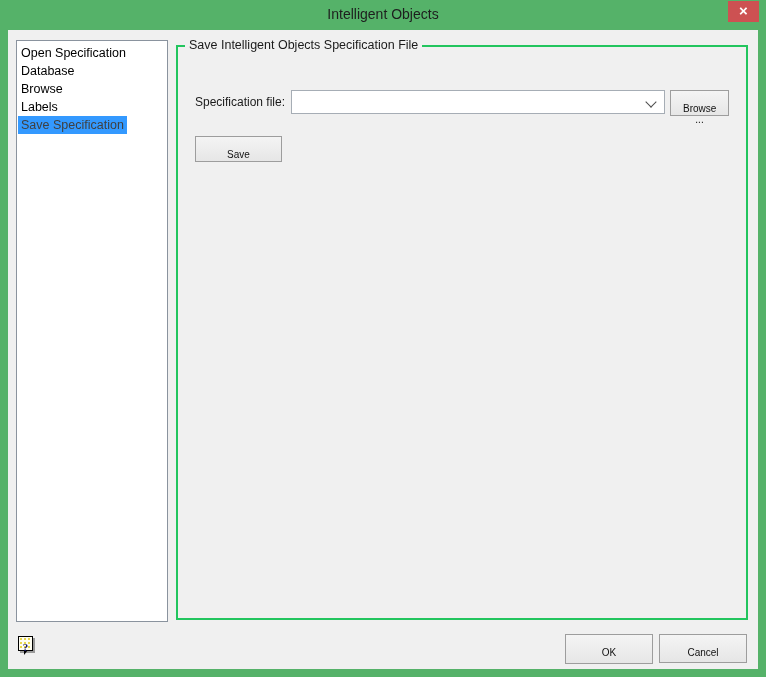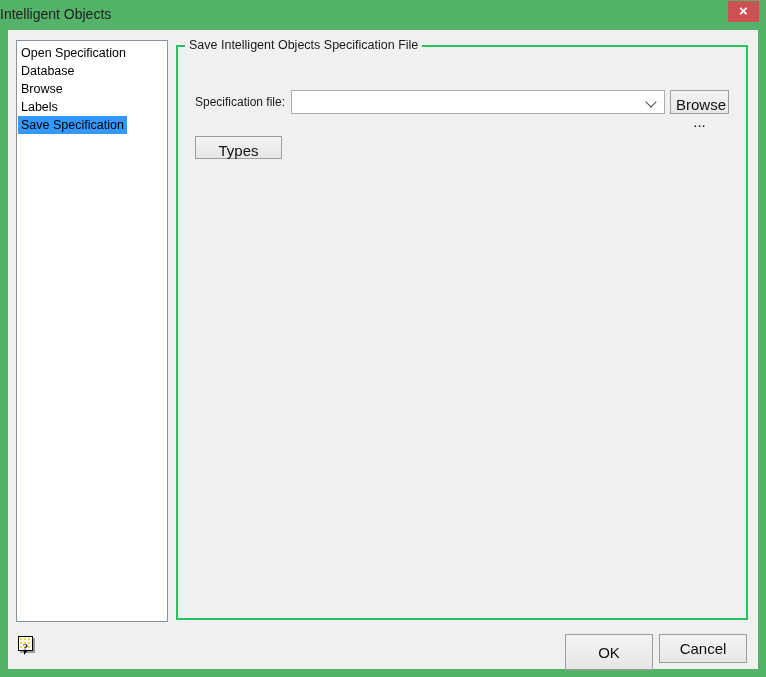--- a/index.html
+++ b/index.html
@@ -5,40 +5,40 @@
   html,body{margin:0;padding:0;background:#c8c8c8;}
   .window{
     position:relative;width:766px;height:677px;background:#55b269;
     font-family:"Liberation Sans","DejaVu Sans",sans-serif;
     -webkit-font-smoothing:antialiased;overflow:hidden;
   }
   
   .titlebar{position:absolute;left:0;top:0;width:766px;height:30px;}
   .titlebar-title{
     position:absolute;left:0;top:0;width:100%;height:28px;line-height:28px;
-    text-align:left;font-size:14px;color:#1e1e1e;
+    text-align:center;font-size:14px;color:#1e1e1e;
   }
   .close-btn{
     position:absolute;top:1px;right:7px;width:31px;height:21px;
     background:#cd5152;color:#ffffff;text-align:center;line-height:20px;
     font-size:15px;font-weight:bold;cursor:default;
   }
   
   .client{position:absolute;left:8px;top:30px;width:750px;height:639px;background:#f0f0f0;}
   
   .listbox{
     position:absolute;left:8px;top:10px;width:152px;height:582px;
     background:#ffffff;border:1px solid #8a939e;box-sizing:border-box;
     padding-top:3px;overflow:hidden;
   }
   .list-item{
     height:18px;line-height:18px;font-size:12.5px;color:#000;
     padding:0 3px;margin-left:1px;width:max-content;white-space:nowrap;
   }
-  .list-item.selected{background:#3399ff;color:#000000;}
+  .list-item.selected{background:#3399ff;color:#404040;}
   
   .groupbox{
     position:absolute;left:168px;top:15px;width:572px;height:575px;
     border:2px solid #22c55e;box-sizing:border-box;
   }
   .group-title{
     position:absolute;top:-9px;left:7px;background:#f0f0f0;padding:0 4px;
     font-size:12.5px;color:#1a1a1a;white-space:nowrap;
   }
   .spec-label{
@@ -54,26 +54,26 @@
     outline:none;font-size:12.5px;background:transparent;
     font-family:"Liberation Sans","DejaVu Sans",sans-serif;
   }
   .combo-chevron{
     position:absolute;right:9px;top:7px;width:7px;height:7px;
     border-right:1.4px solid #4d4d4d;border-bottom:1.4px solid #4d4d4d;
     transform:rotate(45deg);
   }
   .btn{
     border:1px solid #9d9d9d;background:linear-gradient(180deg,#f4f4f4,#e6e6e6);
-    font-size:15px;color:#111;text-align:center;box-sizing:border-box;
-    font-family:"Liberation Sans","DejaVu Sans",sans-serif;padding:5px;cursor:default;
+    font-size:10px;color:#111;text-align:center;box-sizing:border-box;
+    font-family:"Liberation Sans","DejaVu Sans",sans-serif;padding:12px;cursor:default;
   }
   .browse-btn{position:absolute;left:492px;top:43px;width:59px;height:24px;}
   .save-btn{position:absolute;left:17px;top:89px;width:87px;height:23px;}
-  .ok-btn{position:absolute;left:557px;top:604px;width:88px;height:36px;}
+  .ok-btn{position:absolute;left:557px;top:604px;width:88px;height:30px;}
   .cancel-btn{position:absolute;left:651px;top:604px;width:88px;height:29px;}
   
   .help{position:absolute;left:10px;top:606px;width:18px;height:19px;}
   .help-bubble{
     position:relative;width:13px;height:13px;border:1px solid #000;
     background:#fffef2;
     background-image:radial-gradient(circle,#e9d74e 38%,rgba(0,0,0,0) 44%);
     background-size:4px 4px;
     box-shadow:2px 2px 0 #9a9a9a;
     text-align:center;
@@ -114,21 +114,21 @@
 
       <div class="spec-label">Specification file:</div>
 
       <div class="combobox">
         <input type="text" value="" style="">
         <span class="combo-chevron"></span>
       </div>
 
       <button class="btn browse-btn">Browse ...</button>
 
-      <button class="btn save-btn">Types</button>
+      <button class="btn save-btn">Save</button>
     </div>
 
     <div class="help">
       <div class="help-bubble">
         <span class="q">?</span>
       </div>
     </div>
 
     <button class="btn ok-btn">OK</button>
     <button class="btn cancel-btn">Cancel</button>

